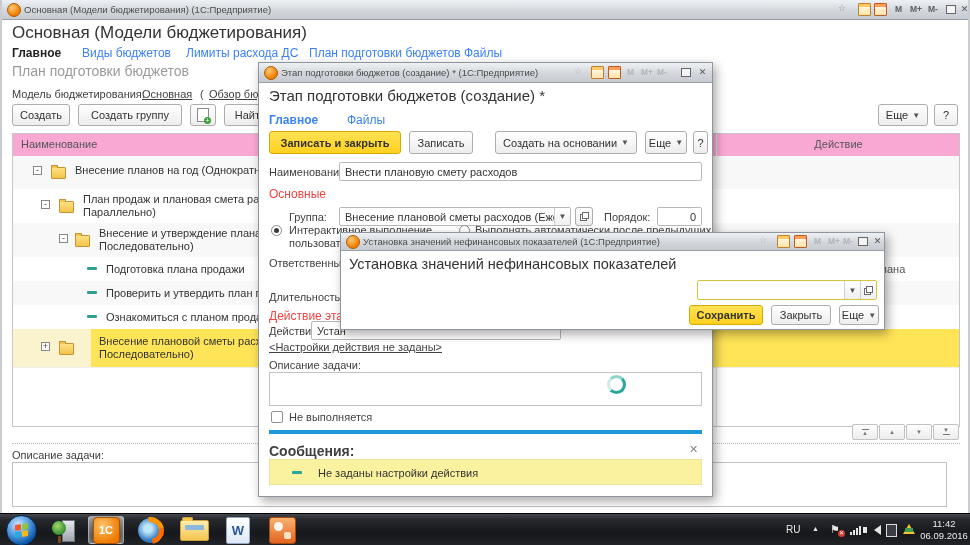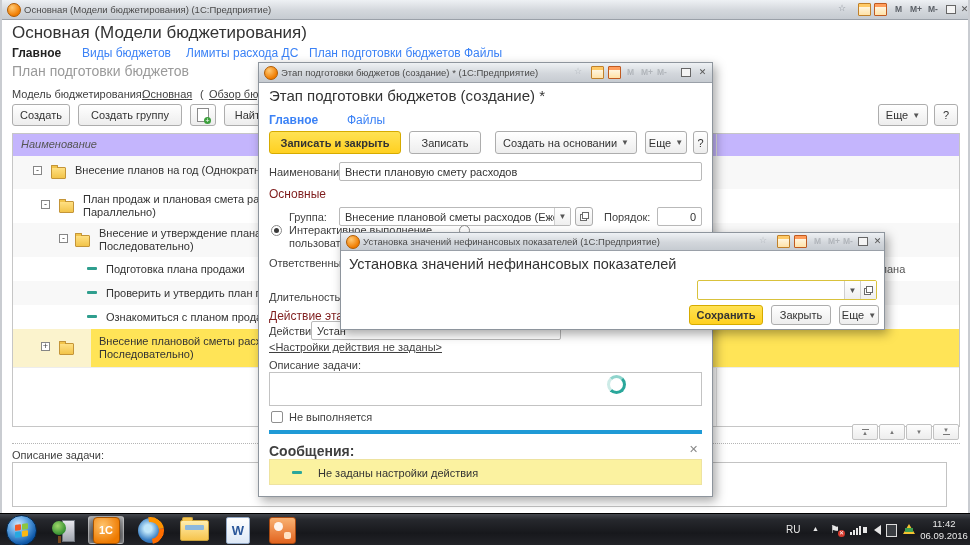--- a/index.html
+++ b/index.html
@@ -49,36 +49,36 @@
   .dash{position:absolute;width:10px;height:3px;background:#2f9e8e;border-radius:1px;}
   .spinner{position:absolute;width:13px;height:13px;border:3px solid #2aa79b;border-left-color:#cdebe7;
     border-top-color:#8fd4cc;border-radius:50%;}
   
   #mainwin{position:absolute;left:0;top:0;width:970px;height:513px;background:#fff;
     border-left:2px solid #c9ccd1;border-right:2px solid #c9ccd1;box-sizing:border-box;}
   .page-title{position:absolute;left:10px;top:23px;font-size:17px;color:#333;}
   .tab{position:absolute;top:46px;font-size:12px;color:#3b82f6;cursor:pointer;white-space:nowrap;}
   .list-title{position:absolute;left:10px;top:63px;font-size:14px;color:#9a9a9a;}
   #table{position:absolute;left:10px;top:133px;width:948px;height:294px;border:1px solid #c6c6c6;box-sizing:border-box;background:#fff;}
-  .thead{position:absolute;left:0;top:0;right:0;height:22px;background:#c4b5fd;border-bottom:6px solid #0f766e;font-style:italic;}
+  .thead{position:absolute;left:0;top:0;right:0;height:22px;background:#f9a8d4;border-bottom:6px solid #0f766e;}
   .th{position:absolute;top:4px;font-size:11px;color:#555;}
   .coldiv{position:absolute;left:703px;top:0;bottom:0;width:1px;background:#e2e2e2;}
   .trow{position:absolute;left:0;right:0;border-bottom:1px solid #ededed;}
   .rline{position:absolute;font-size:11px;color:#333;white-space:nowrap;}
   .navbtn{position:absolute;width:26px;height:16px;box-sizing:border-box;border:1px solid #c2c2c2;border-radius:2px;
     background:linear-gradient(#fdfdfd,#ededed);display:flex;flex-direction:column;align-items:center;justify-content:center;}
   .tri{font-size:6px;color:#777;line-height:5px;}
   .tbar{width:7px;height:1px;background:#777;margin:1px 0;}
   .dotted{position:absolute;left:10px;top:443px;width:948px;border-top:1px dotted #b5b5b5;}
   .bigta{position:absolute;box-sizing:border-box;border:1px solid #c3c3c3;background:#fff;}
   
   .dialog{position:absolute;background:#fff;border:1px solid #8e959d;box-sizing:border-box;
     box-shadow:3px 4px 10px rgba(0,0,0,0.35);}
   .dlg-header{position:absolute;font-size:15px;color:#333;white-space:nowrap;}
-  .section{position:absolute;font-size:12px;color:#7f1d1d;white-space:nowrap;}
+  .section{position:absolute;font-size:12px;color:#ef4444;white-space:nowrap;}
   .bluebar{position:absolute;height:4px;background:#1f9ad6;}
   .msgbox{position:absolute;background:#fbf2a0;border:1px solid #eee3a0;box-sizing:border-box;}
   
   #taskbar{position:absolute;left:0;top:513px;width:970px;height:32px;
     background:linear-gradient(180deg,#43464c 0%,#26282d 18%,#17181c 60%,#232429 100%);border-top:1px solid #000;}
   .orb{position:absolute;left:6px;top:1px;width:29px;height:29px;border-radius:50%;
     background:radial-gradient(circle at 38% 30%,#cfe8ff 0%,#5ba1e0 38%,#0d57a8 72%,#063a74 100%);
     border:1px solid #04294f;display:flex;align-items:center;justify-content:center;}
   .winflag{width:13px;height:13px;display:grid;grid-template-columns:1fr 1fr;grid-template-rows:1fr 1fr;gap:1px;transform:skewY(-8deg);}
   .winflag span{border-radius:1px;}
@@ -168,20 +168,21 @@
       <span>Еще</span>
         <span class="arrow">▼</span>
     </div>
     <div class="btn" style="left:932px;top:104px;width:24px;height:22px;">
         <span>?</span>
       </div>
 
     <div id="table">
       <div class="thead">
         <span class="th" style="left:8px;">Наименование</span>
+        <span class="th" style="left:703px;width:245px;text-align:center;">Действие</span>
       </div>
       <div class="coldiv"></div>
 
       <div class="trow" style="top:22px;height:33px;background:#f8f8f8;">
         <span class="exp" style="left:20px;top:10px;">-</span>
         <span class="folder" style="left:38px;top:11px;"></span>
         <span class="rline" style="left:62px;top:8px;">Внесение планов на год (Однократно, Посл</span>
       </div>
       <div class="trow" style="top:55px;height:34px;background:#ffffff;">
         <span class="exp" style="left:28px;top:11px;">-</span>
@@ -254,21 +255,21 @@
       <span class="wbtn" style="left:437px;">✕</span>
     </div>
 
     <div class="dlg-header" style="left:10px;top:24px;">Этап подготовки бюджетов (создание) *</div>
     <span class="tab green" style="left:10px;top:50px;font-weight:bold;position:absolute;font-size:12px;">Главное</span>
     <span class="tab" style="left:88px;top:50px;position:absolute;font-size:12px;">Файлы</span>
 
     <div class="btn btn-yellow" style="left:10px;top:68px;width:132px;height:23px;">
         <span>Записать и закрыть</span>
       </div>
-    <div class="btn" style="left:150px;top:68px;width:72px;height:23px;">
+    <div class="btn" style="left:150px;top:68px;width:64px;height:23px;">
         <span>Записать</span>
       </div>
     <div class="btn" style="left:236px;top:68px;width:142px;height:23px;">
       <span>Создать на основании</span>
         <span class="arrow">▼</span>
     </div>
     <div class="btn" style="left:386px;top:68px;width:42px;height:23px;">
       <span>Еще</span>
         <span class="arrow">▼</span>
     </div>
@@ -293,20 +294,21 @@
       </div>
     <span class="lbl" style="left:345px;top:148px;">Порядок:</span>
     <div class="field" style="left:398px;top:144px;width:45px;height:19px;justify-content:flex-end;">
       <span>0</span>
     </div>
 
     <span class="radio sel" style="left:12px;top:162px;"></span>
     <span class="lbl" style="left:30px;top:161px;">Интерактивное выполнение</span>
     <span class="lbl" style="left:30px;top:174px;">пользователе</span>
     <span class="radio" style="left:200px;top:162px;"></span>
+    <span class="lbl" style="left:216px;top:161px;">Выполнять автоматически после предыдущих</span>
 
     <span class="lbl" style="left:10px;top:194px;">Ответственный:</span>
     <span class="lbl" style="left:10px;top:228px;">Длительность:</span>
 
     <div class="section" style="left:10px;top:246px;">Действие этапа</div>
     <span class="lbl" style="left:10px;top:262px;">Действие:</span>
     <div class="field" style="left:52px;top:258px;width:250px;height:19px;">
       <span class="ftext">Устан</span>
     </div>
 

